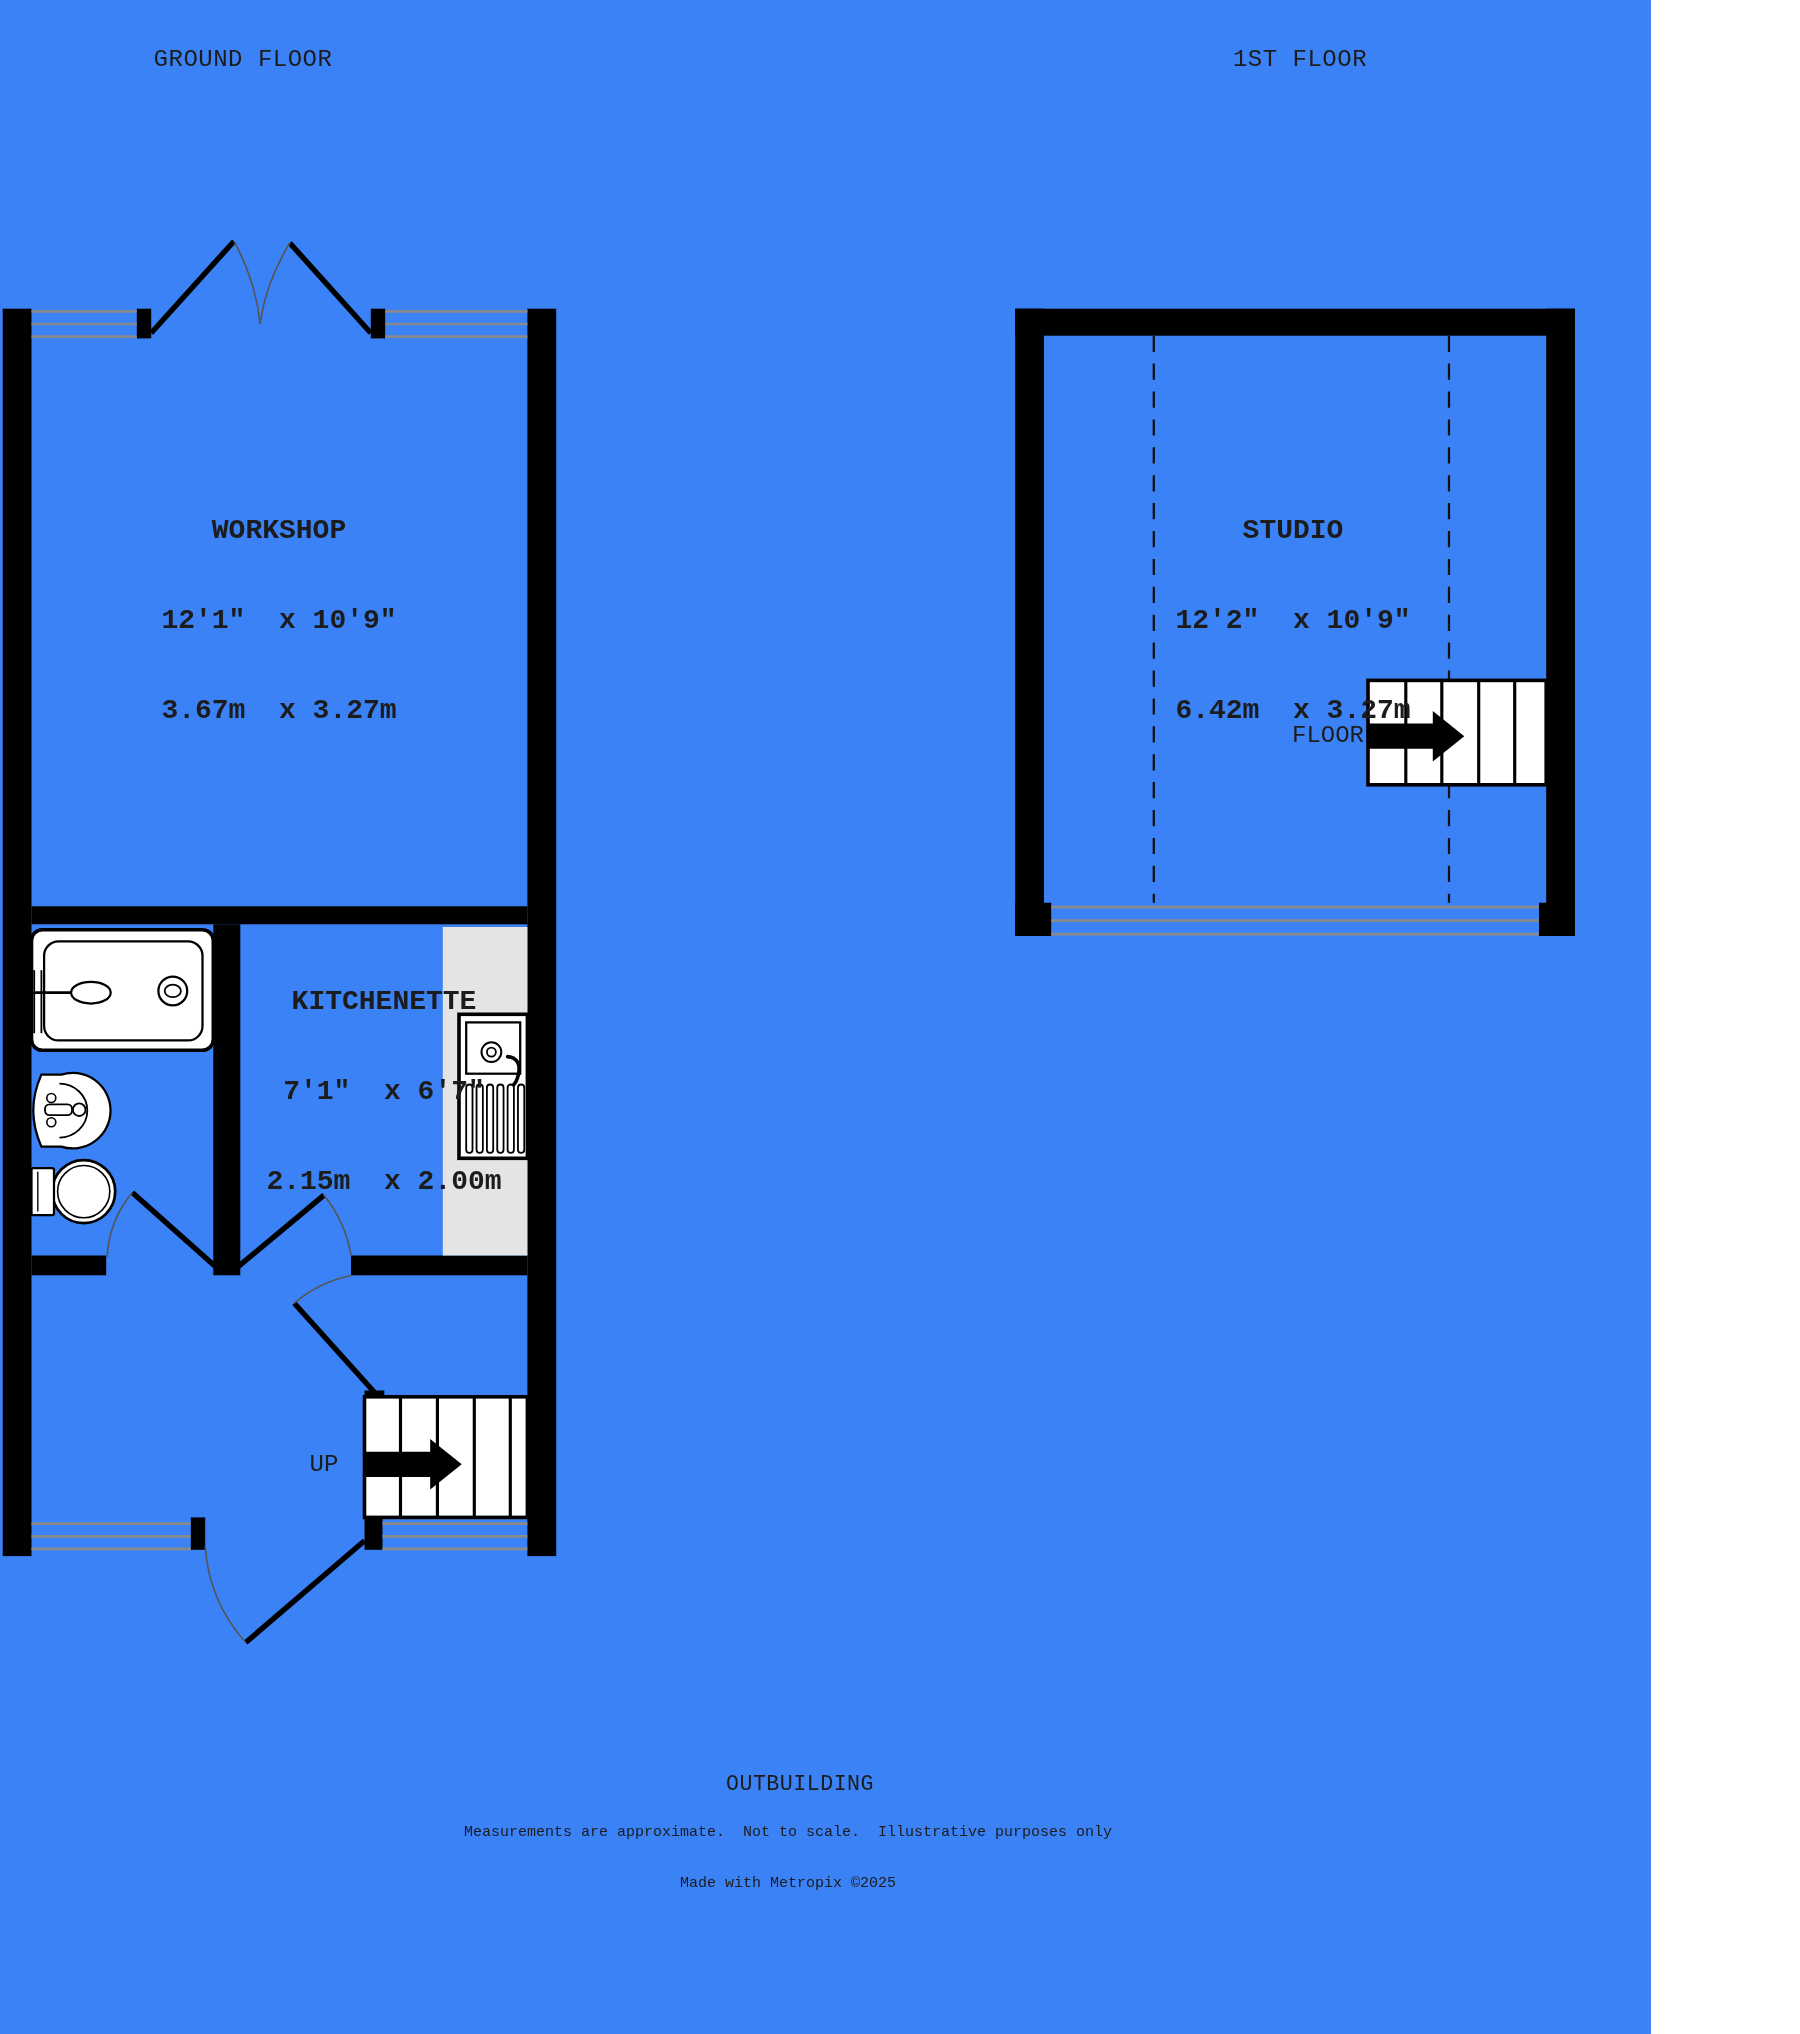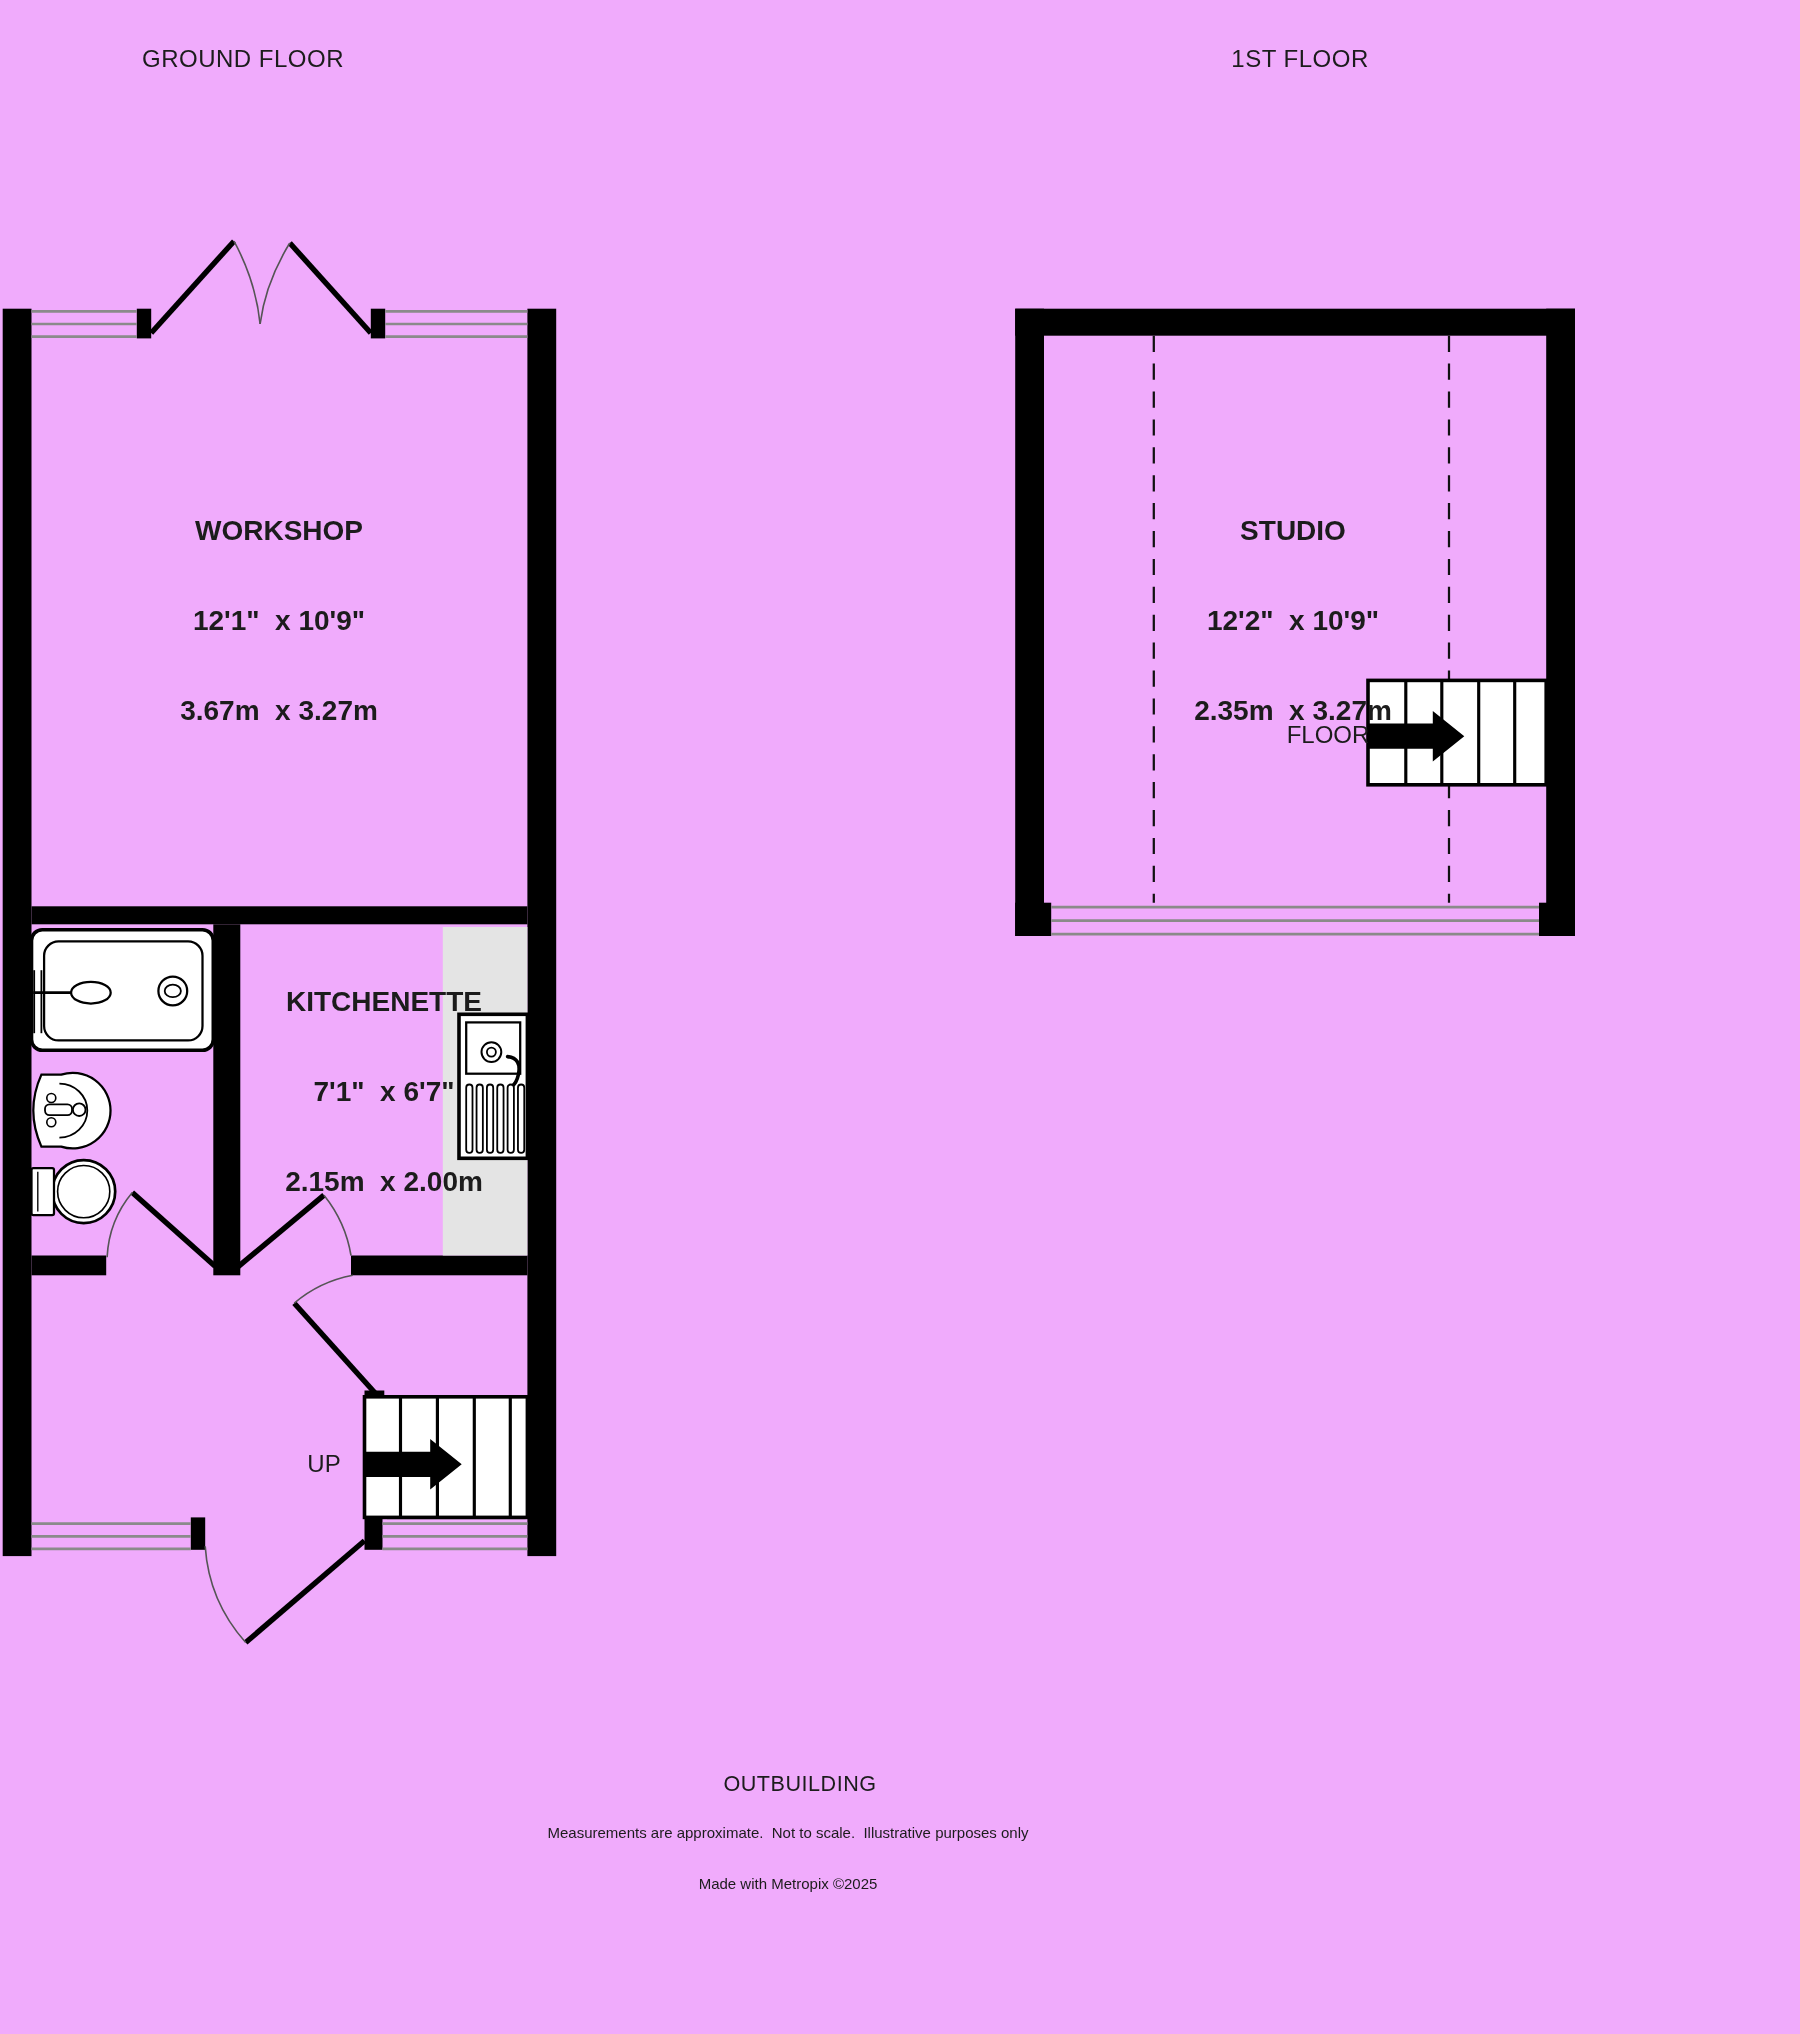--- a/index.html
+++ b/index.html
@@ -1,18 +1,18 @@
 <!DOCTYPE html>
 <html style="font-size:14.4px"><head>
 <meta charset="utf-8">
 <style>
   html,body{margin:0;padding:0;background:#ffffff;}
   .canvas{
-    position:relative;width:1800px;height:2034px;background:#f0abfc;
-    font-family:Liberation Sans, sans-serif;color:#1c1c1c;overflow:hidden;
+    position:relative;width:1651px;height:2034px;background:#3b82f6;
+    font-family:Liberation Mono, monospace;color:#1c1c1c;overflow:hidden;
   }
   .plan-svg{position:absolute;left:0;top:0;}
   .overlay{position:absolute;transform:translate(-50%,-50%);text-align:center;white-space:pre;}
   .floor-title{font-size:24px;letter-spacing:0.5px;}
   .room-label div{white-space:pre;}
   .room-label{font-weight:bold;font-size:28px;line-height:30px;}
   .dir-label{font-size:24px;}
   .outbuilding-label{font-size:21.6px;letter-spacing:0.5px;margin-left:12px;}
   .footer-note{font-size:15px;line-height:17px;}
 </style>
@@ -180,21 +180,21 @@
 
   <div class="overlay room-label" style="left:279px;top:621px;">
     <div>WORKSHOP</div>
     <div>12'1"  x 10'9"</div>
     <div>3.67m  x 3.27m</div>
   </div>
 
   <div class="overlay room-label" style="left:1293px;top:621px;">
     <div>STUDIO</div>
     <div>12'2"  x 10'9"</div>
-    <div>2.35m  x 3.27m</div>
+    <div>6.42m  x 3.27m</div>
   </div>
 
   <div class="overlay room-label" style="left:384px;top:1092px;">
     <div>KITCHENETTE</div>
     <div>7'1"  x 6'7"</div>
     <div>2.15m  x 2.00m</div>
   </div>
 
   <div class="overlay dir-label" style="left:324px;top:1464px;text-align:center;">UP</div>
 

